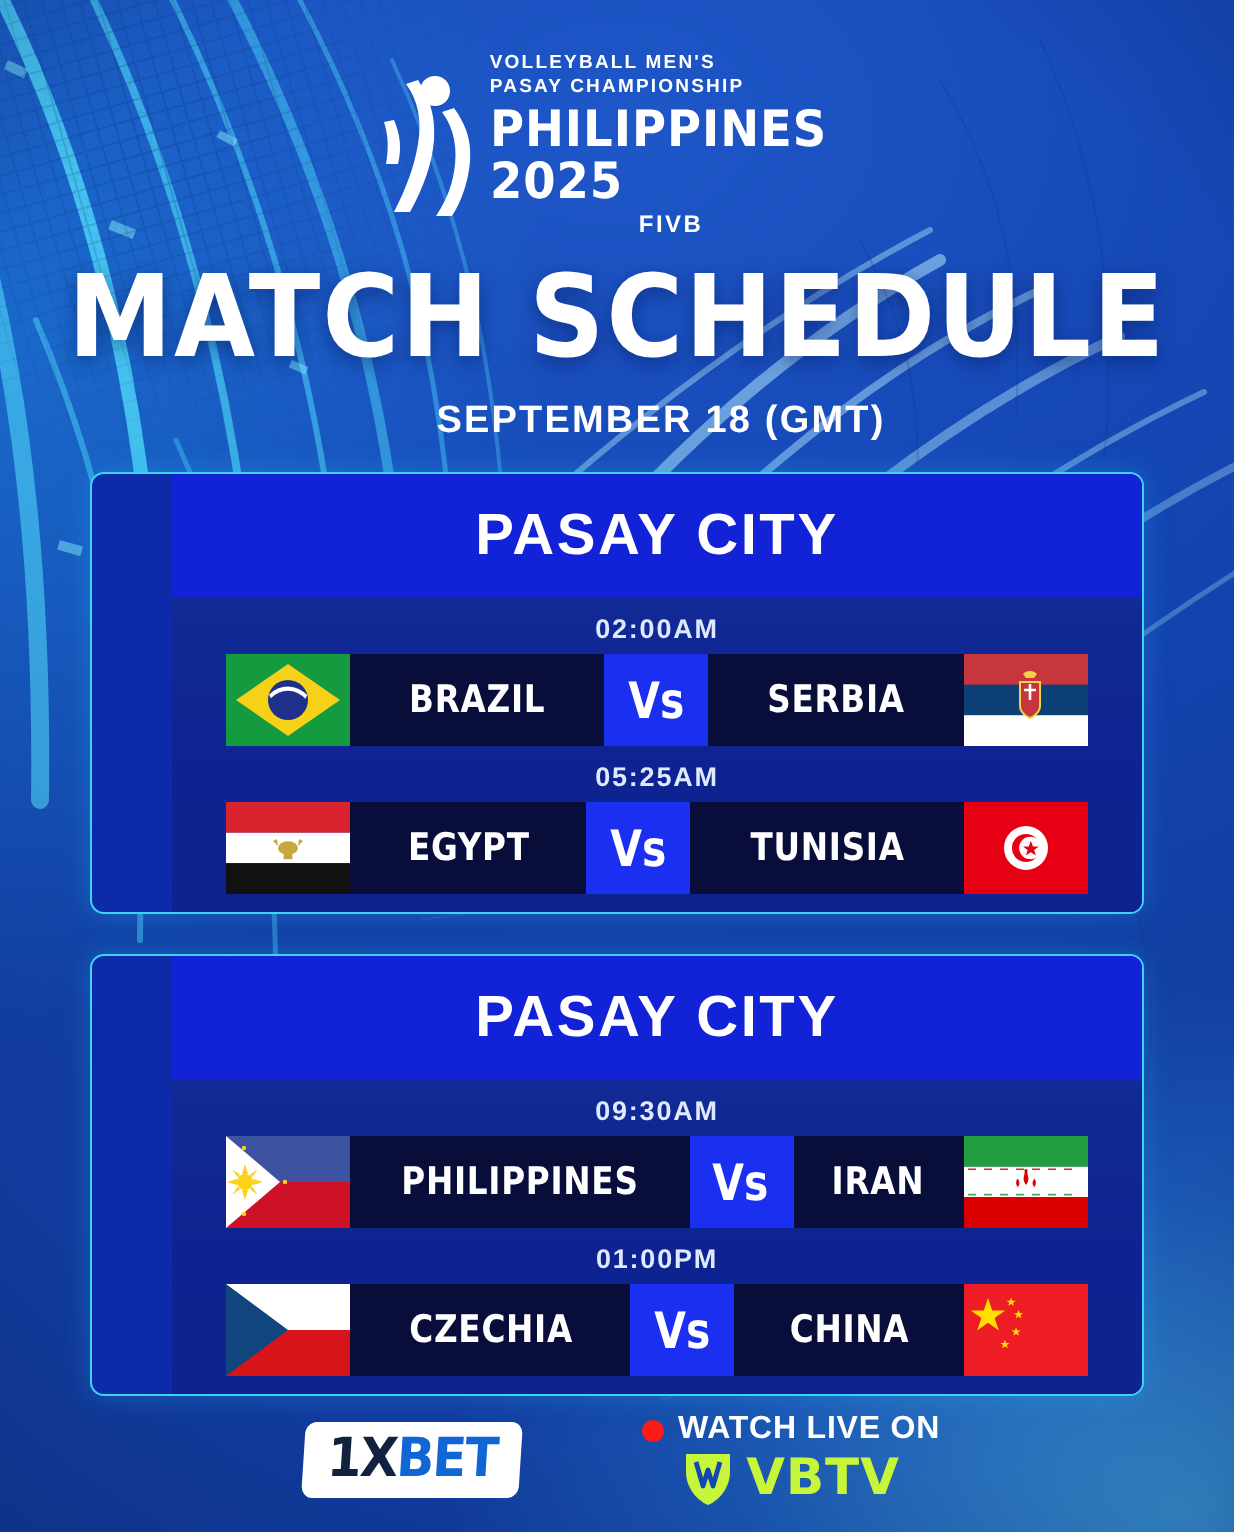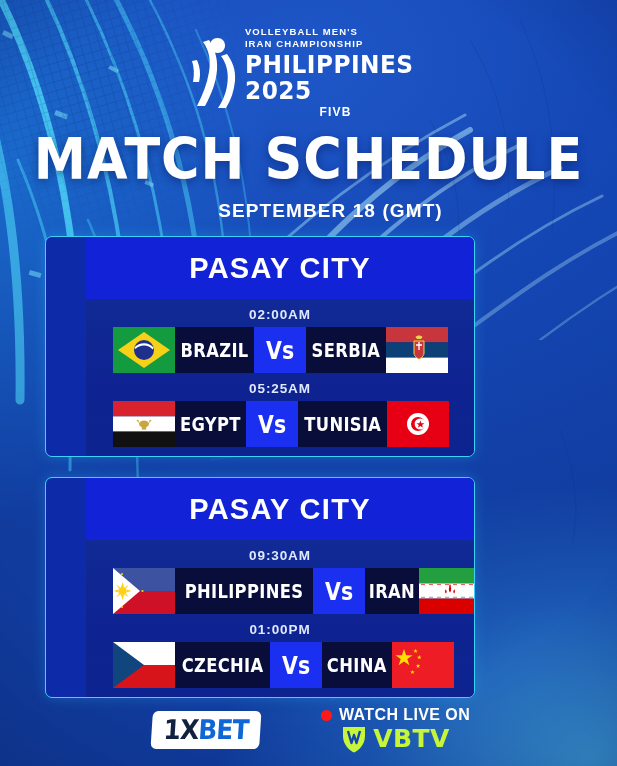--- a/index.html
+++ b/index.html
@@ -77,21 +77,21 @@
     text-align:center;
     color:#ffffff;
     font-size:19px;
     font-weight:bold;
     letter-spacing:1.1px;
     padding-left:44px;
   }
 
   
   .card {
-    position:absolute; left:45px; width:430px;
+    position:absolute; left:45px; width:527px;
     border:1.5px solid #3fd2f7;
     border-radius:7px;
     overflow:hidden;
     background:#0d2aa8;
     box-shadow:0 0 14px rgba(40,190,255,.28);
     padding-left:40px;
   }
   #card-1 { top:236px; height:221px; }
   #card-2 { top:477px; height:221px; }
 
@@ -289,21 +289,21 @@
     <svg class="logo-mark" viewBox="0 0 52 74">
       <g fill="#ffffff">
         <path d="M26.5 2 C 31 2, 34 5.5, 34 9.5 C 34 13.5, 31 17, 26.5 17 C 22 17, 19 13.5, 19 9.5 C 19 5.5, 22 2, 26.5 2 Z"></path>
         <path d="M12 6 C 18 14, 20 24, 18 36 C 16 48, 12 58, 6 70 L 14 70 C 21 57, 25 46, 26 34 C 27 21, 23 12, 18 4 Z"></path>
         <path d="M30 20 C 36 28, 38 38, 36 50 C 34.5 59, 31 66, 27 72 L 35 72 C 40 64, 43 55, 44 45 C 45 33, 41 25, 36 18 Z"></path>
         <path d="M6 24 C 9 31, 10 38, 8 46 L 2 46 C 3.5 38, 3 31, 1 25 Z"></path>
       </g>
     </svg>
     <div class="logo-text">
       <div class="logo-l1">VOLLEYBALL MEN'S</div>
-      <div class="logo-l2">IRAN CHAMPIONSHIP</div>
+      <div class="logo-l2">PASAY CHAMPIONSHIP</div>
       <div class="logo-country">PHILIPPINES</div>
       <div class="logo-year">2025</div>
       <div class="logo-fivb">FIVB</div>
     </div>
   </div>
 
   <div class="title">MATCH SCHEDULE</div>
   <div class="subtitle">SEPTEMBER 18 (GMT)</div>
 
   <div class="card" id="card-1">

